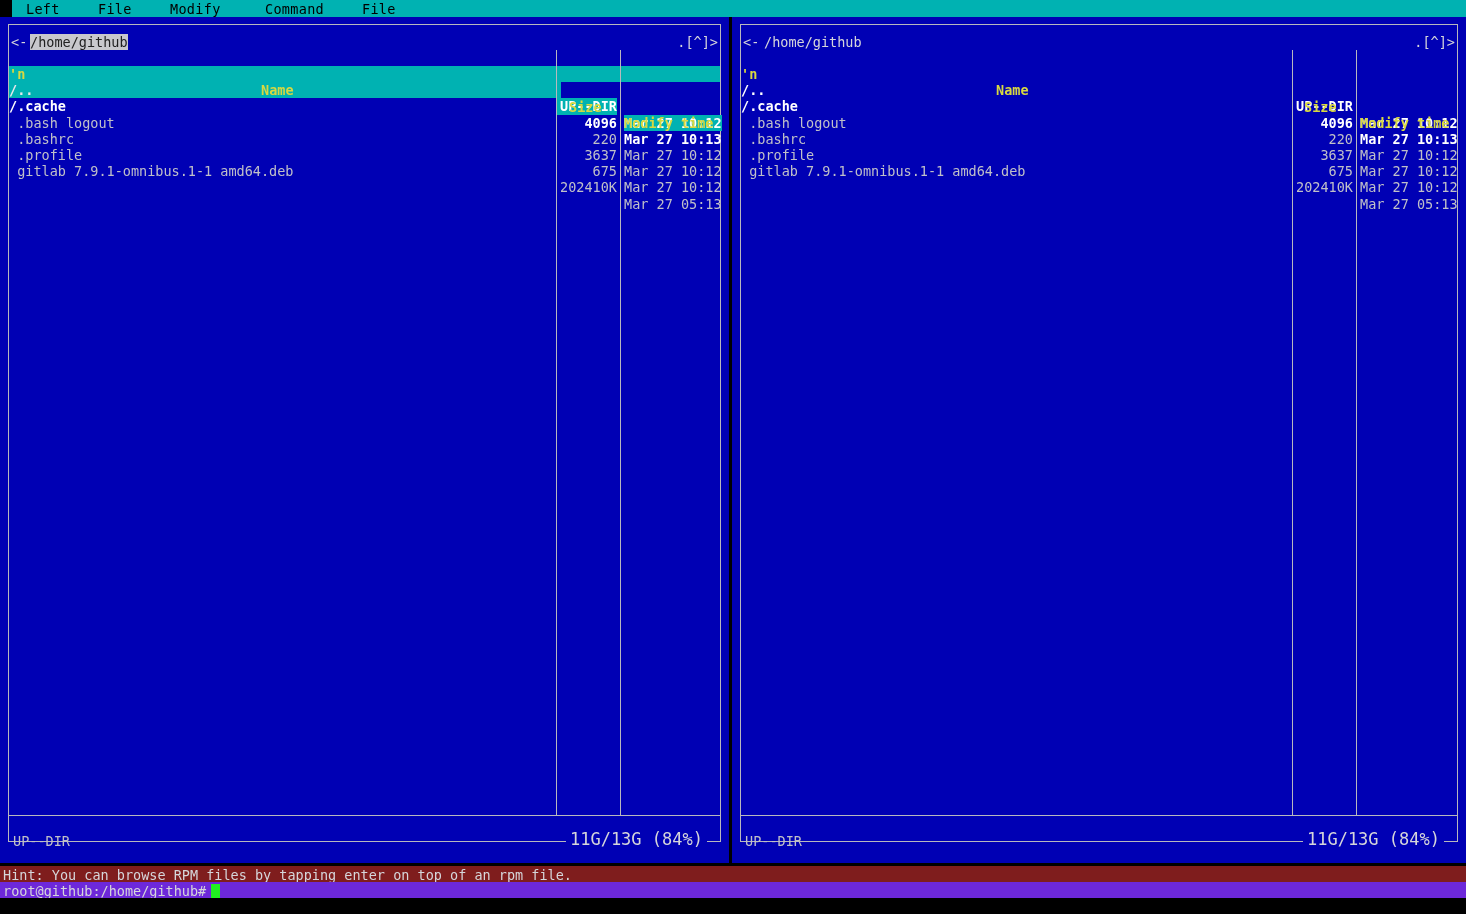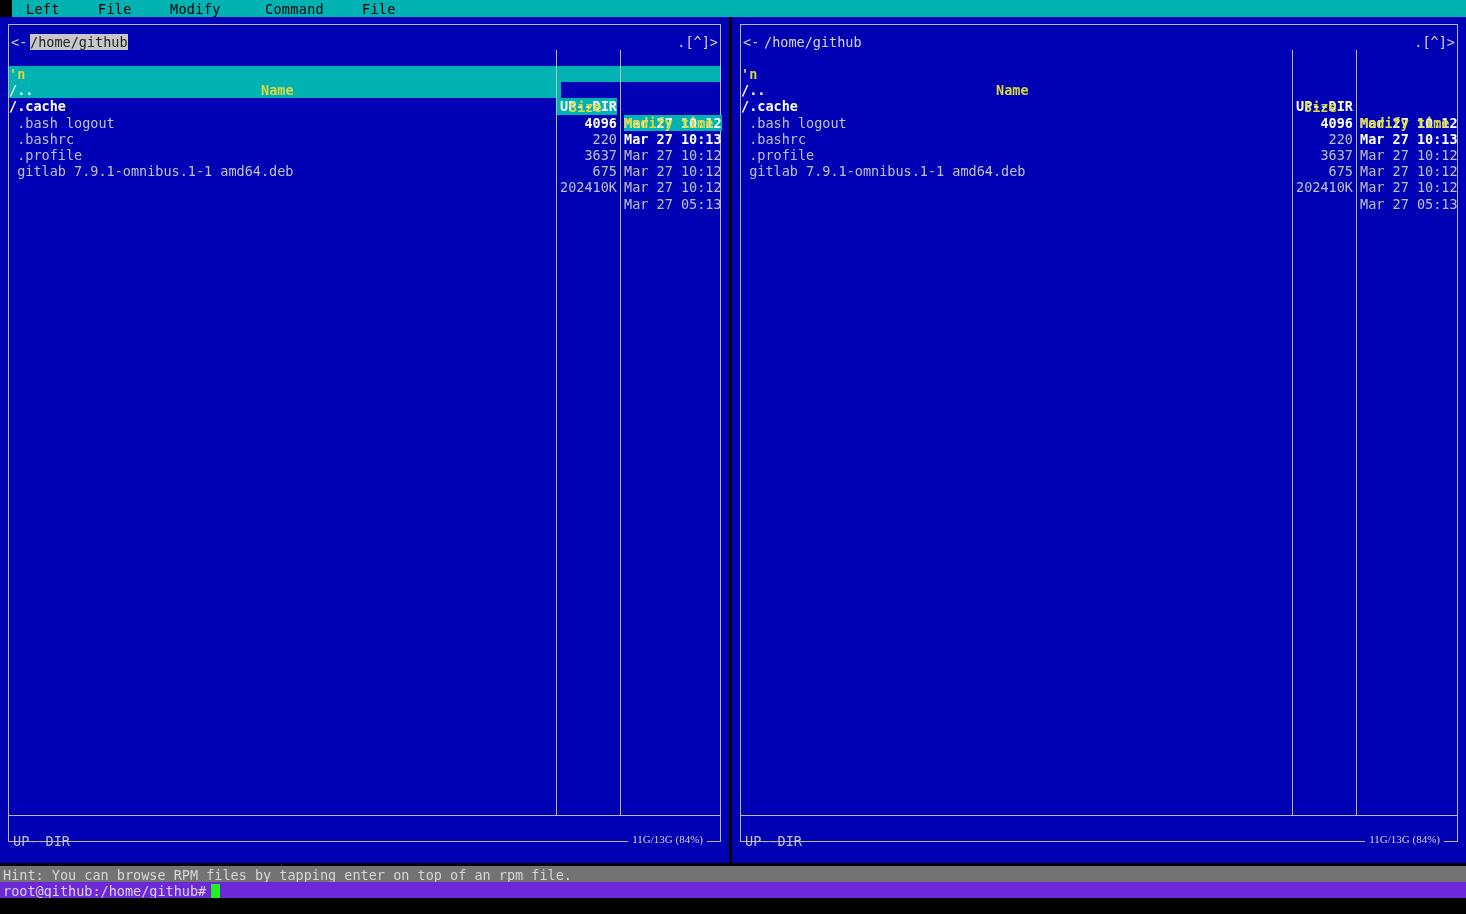--- a/index.html
+++ b/index.html
@@ -179,31 +179,30 @@
     z-index: 5;
   }
 
   .freecap {
     position: absolute;
     white-space: pre;
     color: #d6d6da;
     background: #0000b4;
     padding: 0 4px;
     z-index: 6;
-    font-size: 11px;
-    font-family: Liberation Serif, serif;
+    font-size: 17px;
   }
 
   
   .hintline {
     position: absolute;
     left: 0; top: 866px;
     width: 1466px; height: 16px;
     color: #d6d6da;
-    background: #737373;
+    background: #7f1d1d;
     white-space: pre;
   }
   .promptline {
     position: absolute;
     left: 0; top: 882px;
     width: 1466px; height: 16px;
     color: #d6d6da;
     background: #6d28d9;
     white-space: pre;
   }

